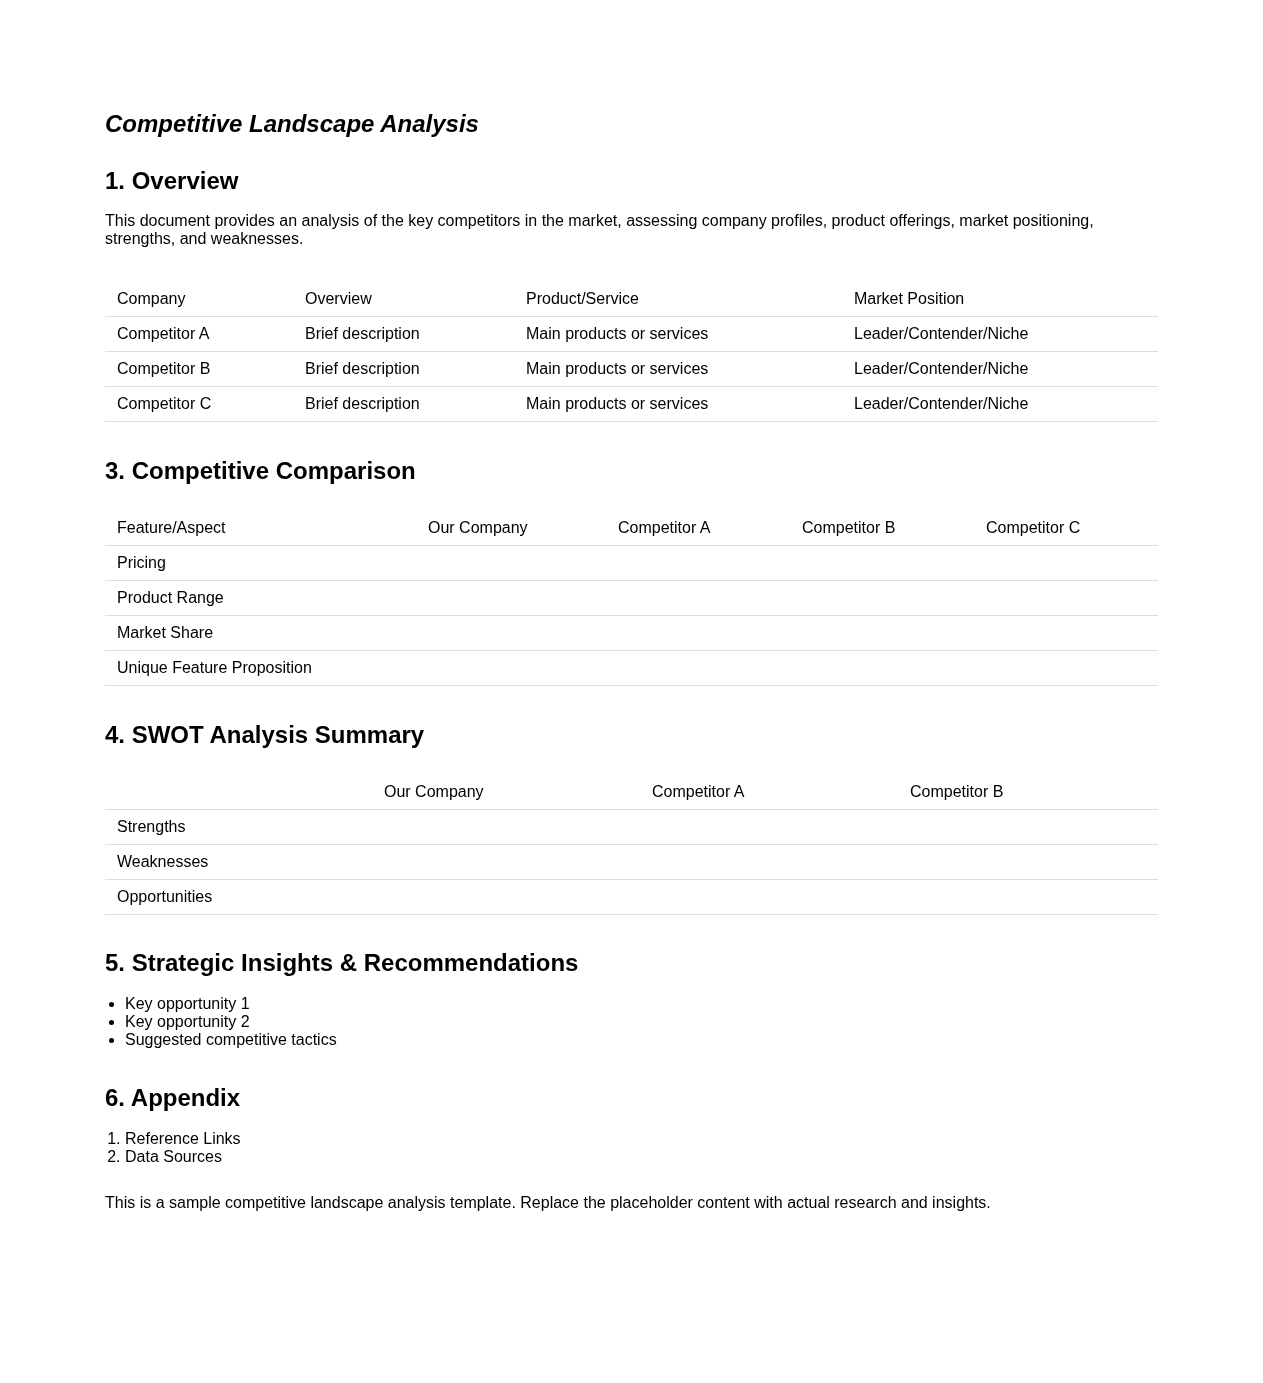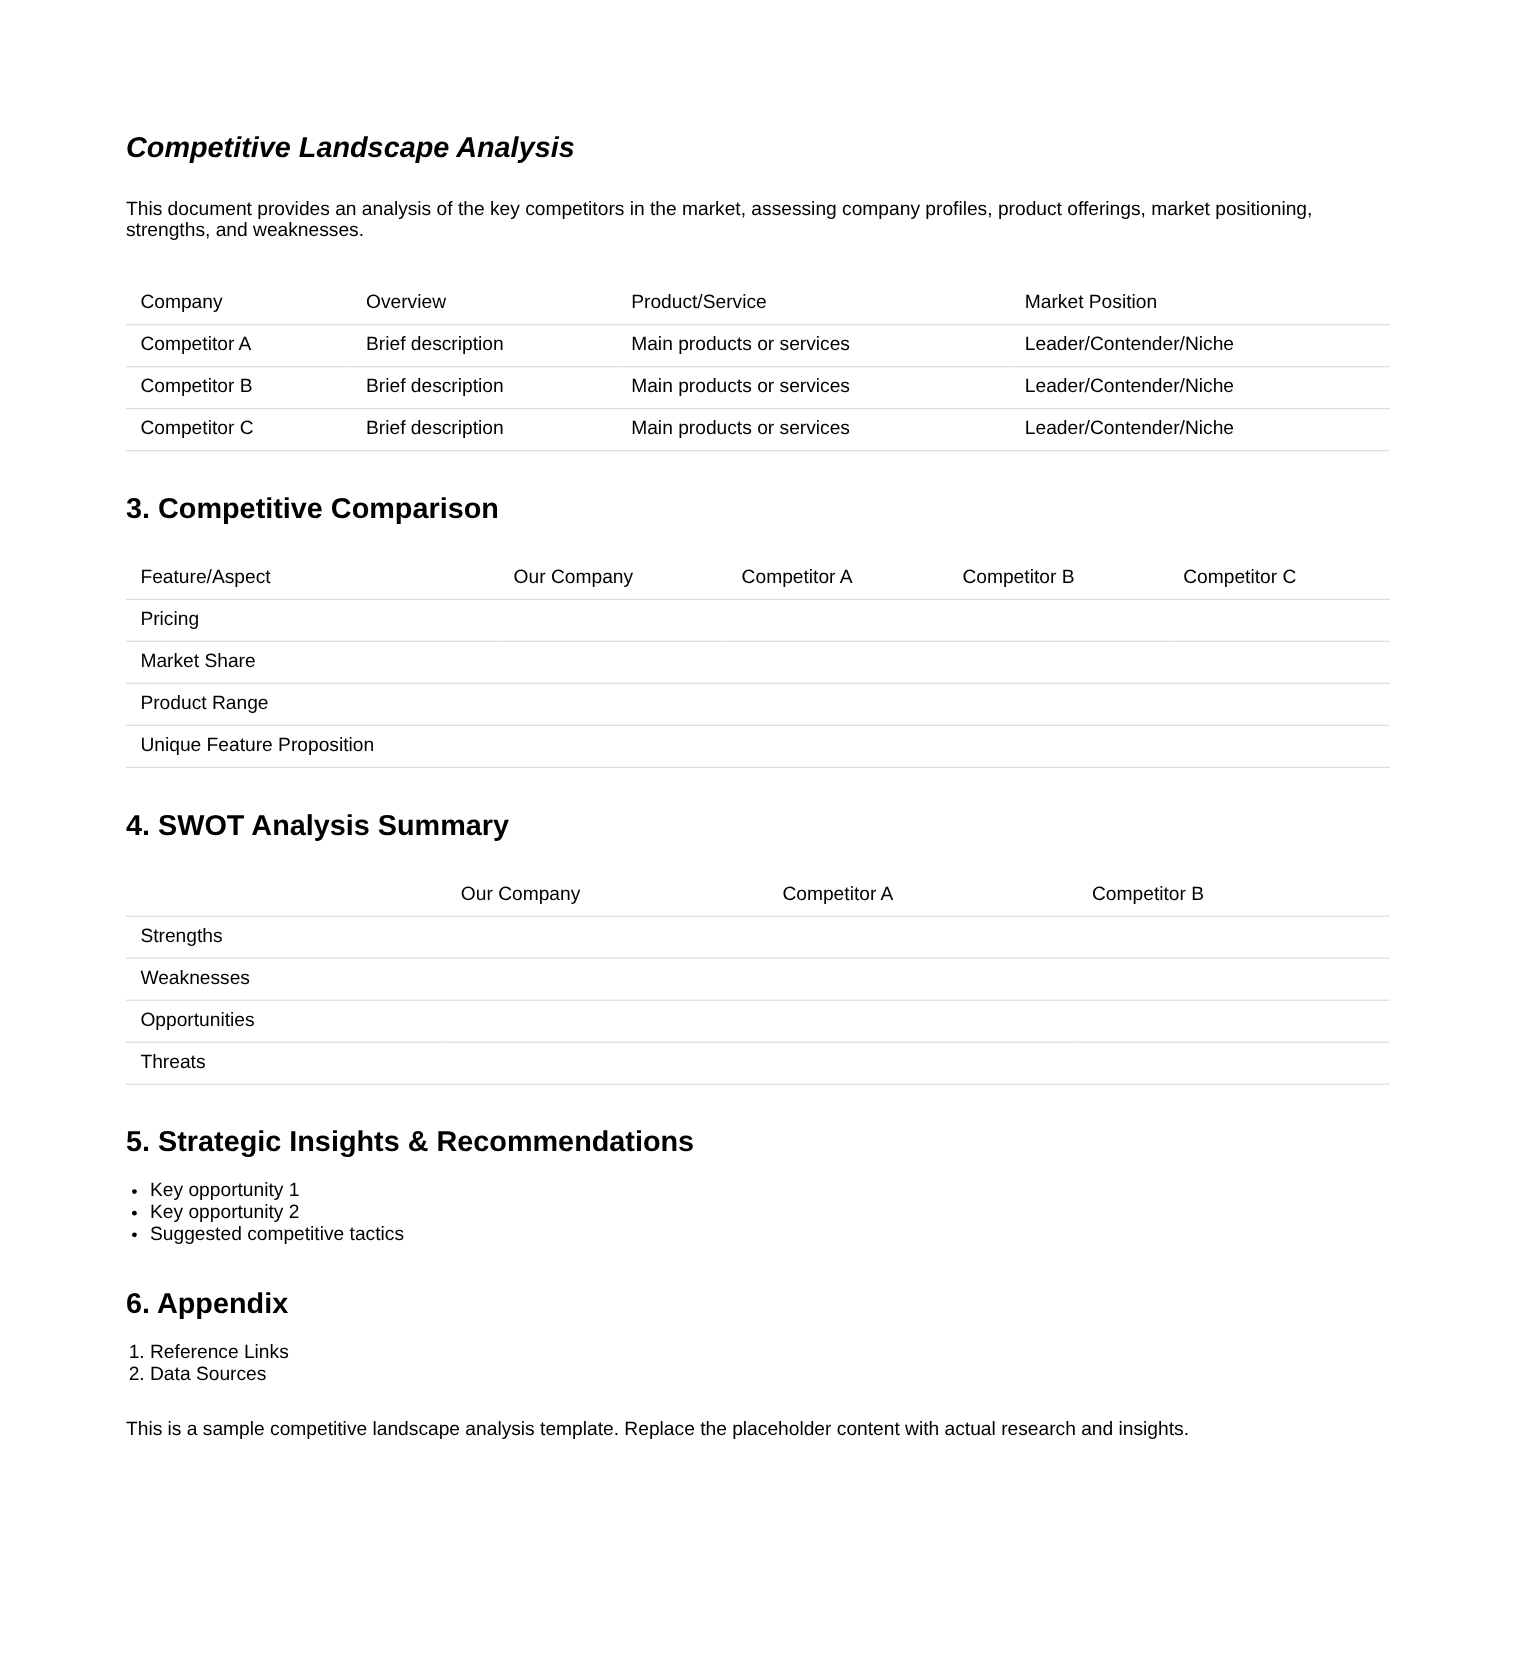--- a/index.html
+++ b/index.html
@@ -64,20 +64,21 @@
     .footer-text { margin-top: 28px; }
   </style>
 </head>
 <body>
 
 <div class="page">
 
   <h1>Competitive Landscape Analysis</h1>
 
   <section>
+    <h2>1. Overview</h2>
     <p class="overview-text">This document provides an analysis of the key competitors in the market, assessing company profiles, product offerings, market positioning, strengths, and weaknesses.</p>
   </section>
 
   <section class="sec-key">
     <table>
       <colgroup>
         <col style="width:188px">
           <col style="width:221px">
           <col style="width:328px">
           <col style="width:316px">
@@ -134,28 +135,28 @@
       </thead>
       <tbody>
         <tr>
           <td>Pricing</td>
           <td></td>
           <td></td>
           <td></td>
           <td></td>
         </tr>
         <tr>
+          <td>Product Range</td>
+          <td></td>
+          <td></td>
+          <td></td>
+          <td></td>
+        </tr>
+        <tr>
           <td>Market Share</td>
-          <td></td>
-          <td></td>
-          <td></td>
-          <td></td>
-        </tr>
-        <tr>
-          <td>Product Range</td>
           <td></td>
           <td></td>
           <td></td>
           <td></td>
         </tr>
         <tr>
           <td>Unique Feature Proposition</td>
           <td></td>
           <td></td>
           <td></td>
@@ -194,26 +195,20 @@
           <td></td>
           <td></td>
           <td></td>
         </tr>
         <tr>
           <th>Opportunities</th>
           <td></td>
           <td></td>
           <td></td>
         </tr>
-        <tr>
-          <th>Threats</th>
-          <td></td>
-          <td></td>
-          <td></td>
-        </tr>
       </tbody>
     </table>
   </section>
 
   <section class="sec-strat">
     <h2>5. Strategic Insights &amp; Recommendations</h2>
     <ul>
       <li>Key opportunity 1</li>
       <li>Key opportunity 2</li>
       <li>Suggested competitive tactics</li>

